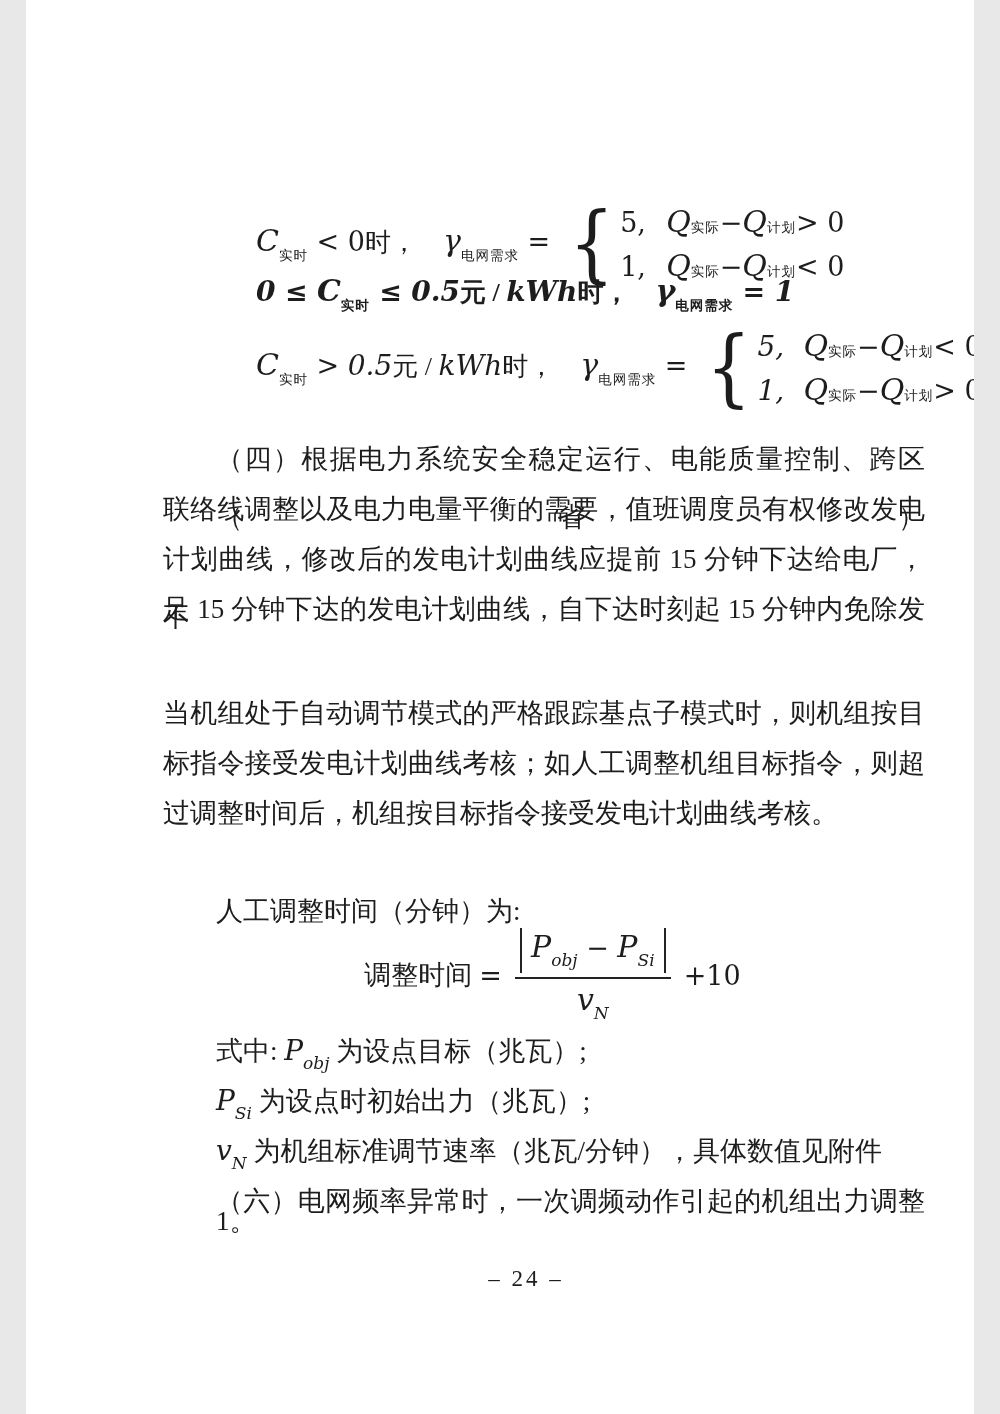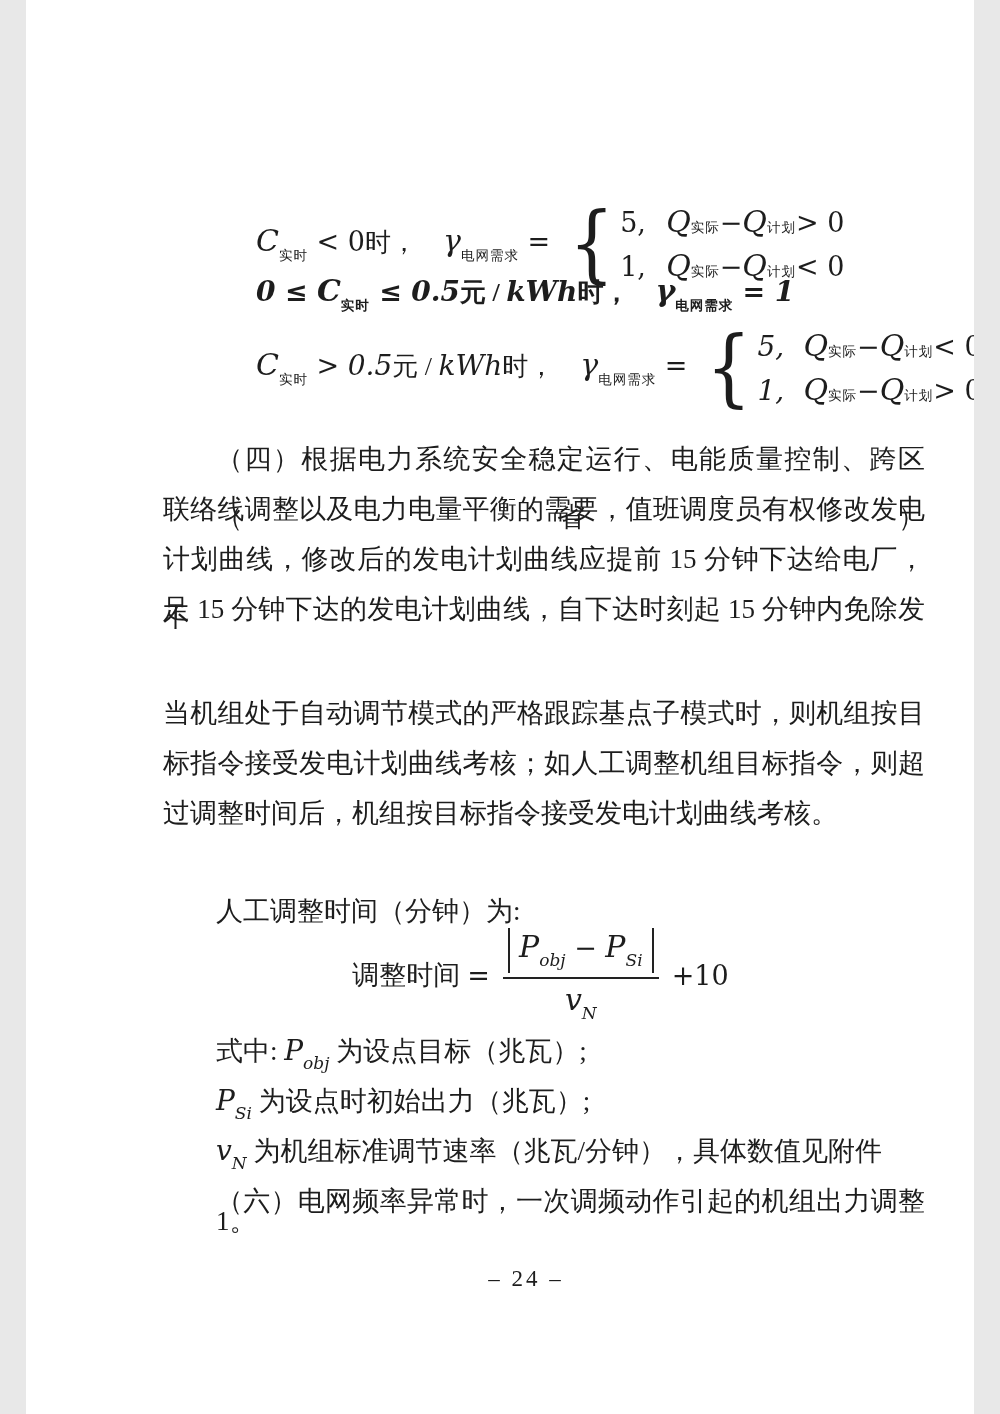--- a/index.html
+++ b/index.html
@@ -28,21 +28,21 @@
   .fsl{font-family:"DejaVu Serif",serif;font-size:17px;font-style:italic;vertical-align:-9px;}
   .sep{margin-right:26px;}
   .brace{font-family:"DejaVu Serif",serif;font-size:84px;font-weight:300;
          display:inline-block;vertical-align:middle;line-height:84px;
          transform:scaleX(.85);margin:0 2px 8px 6px;}
   .cases{display:inline-flex;flex-direction:column;row-gap:2px;vertical-align:middle;margin-bottom:6px;}
   .crow{display:flex;align-items:baseline;height:42px;line-height:42px;white-space:nowrap;}
   .cval{width:46px;display:inline-block;}
 
   
-  .f4row{position:absolute;top:928px;left:0;width:100%;height:94px;
+  .f4row{position:absolute;top:928px;left:12px;width:100%;height:94px;
          display:flex;justify-content:center;align-items:center;white-space:nowrap;}
   .f4row .gap{margin:0 7px;}
   .frac{display:inline-flex;flex-direction:column;align-items:center;margin:0 6px;justify-content:center;}
   .num{border-bottom:2px solid #222;padding:0 5px 4px;}
   .abs{display:inline-block;border-left:2px solid #222;border-right:2px solid #222;padding:1px 9px 3px;}
   .den{padding-top:3px;}
 
   .pageno{position:absolute;top:1266px;left:0;width:1000px;text-align:center;
           font-size:23px;letter-spacing:3px;}
 </style>

